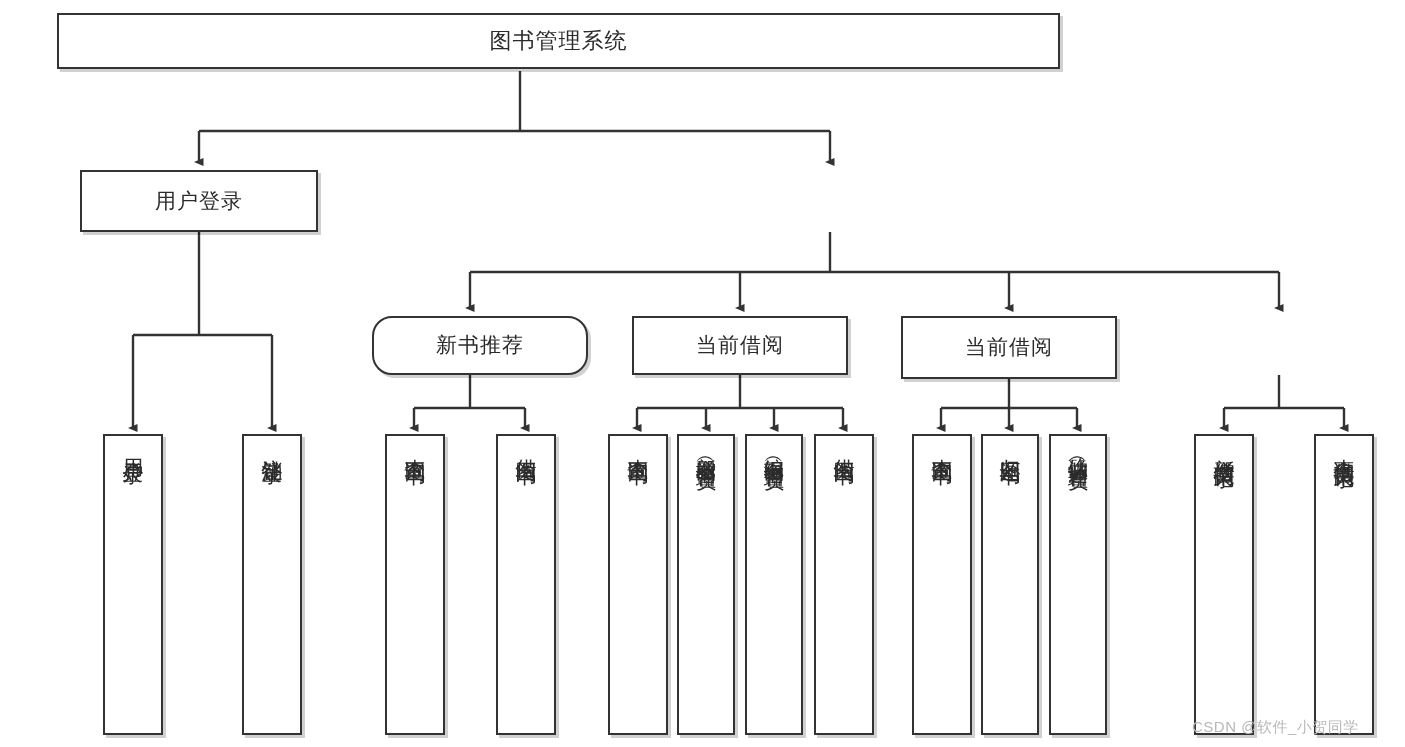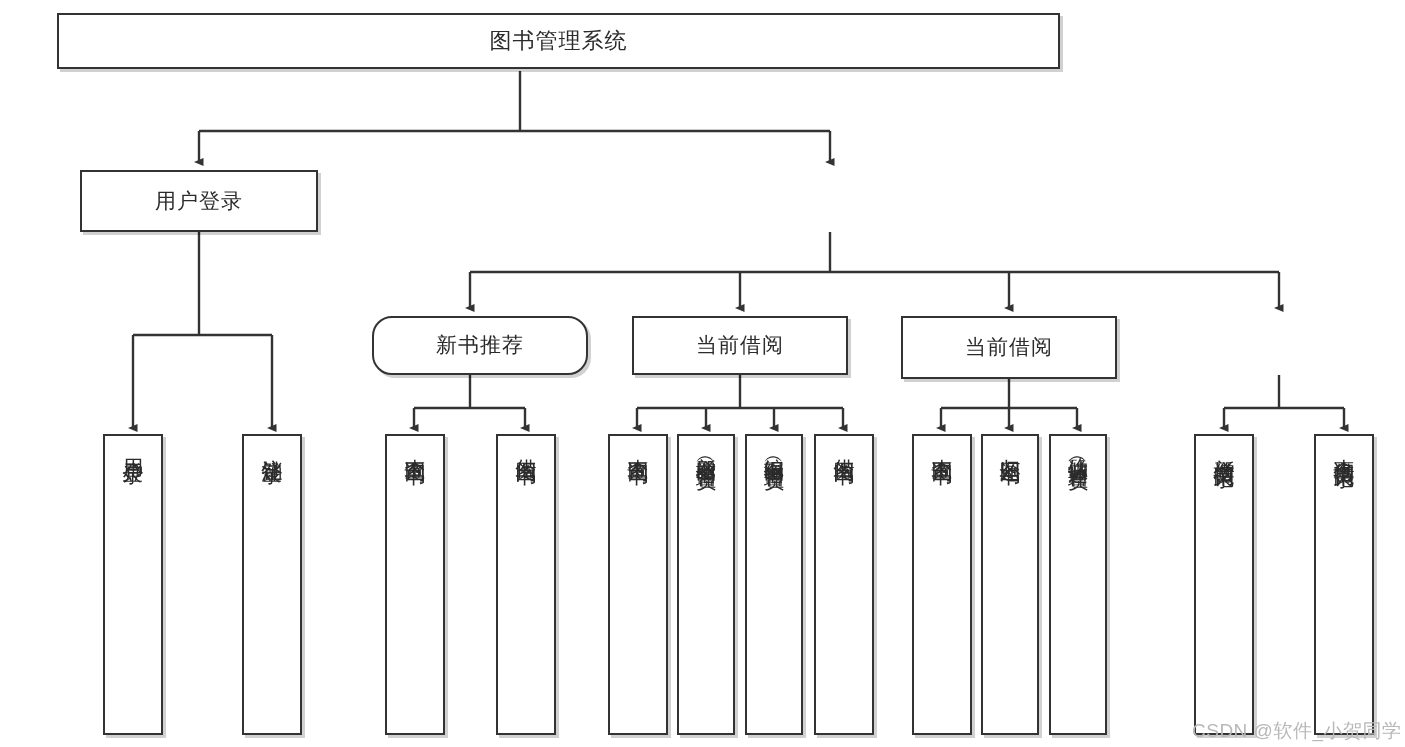--- a/index.html
+++ b/index.html
@@ -62,21 +62,21 @@
     line-height: 1.05;
     letter-spacing: 2px;
     white-space: nowrap;
     margin: 0 auto;
   }
   .node.v.tall .label {
     font-size: 20px;
   }
   .watermark {
     position: absolute;
-    font-size: 19px;
+    font-size: 15px;
     color: #b8b8b8;
     white-space: nowrap;
     letter-spacing: 0.5px;
   }
 </style>
 </head>
 <body>
 
 <div id="canvas">
 

